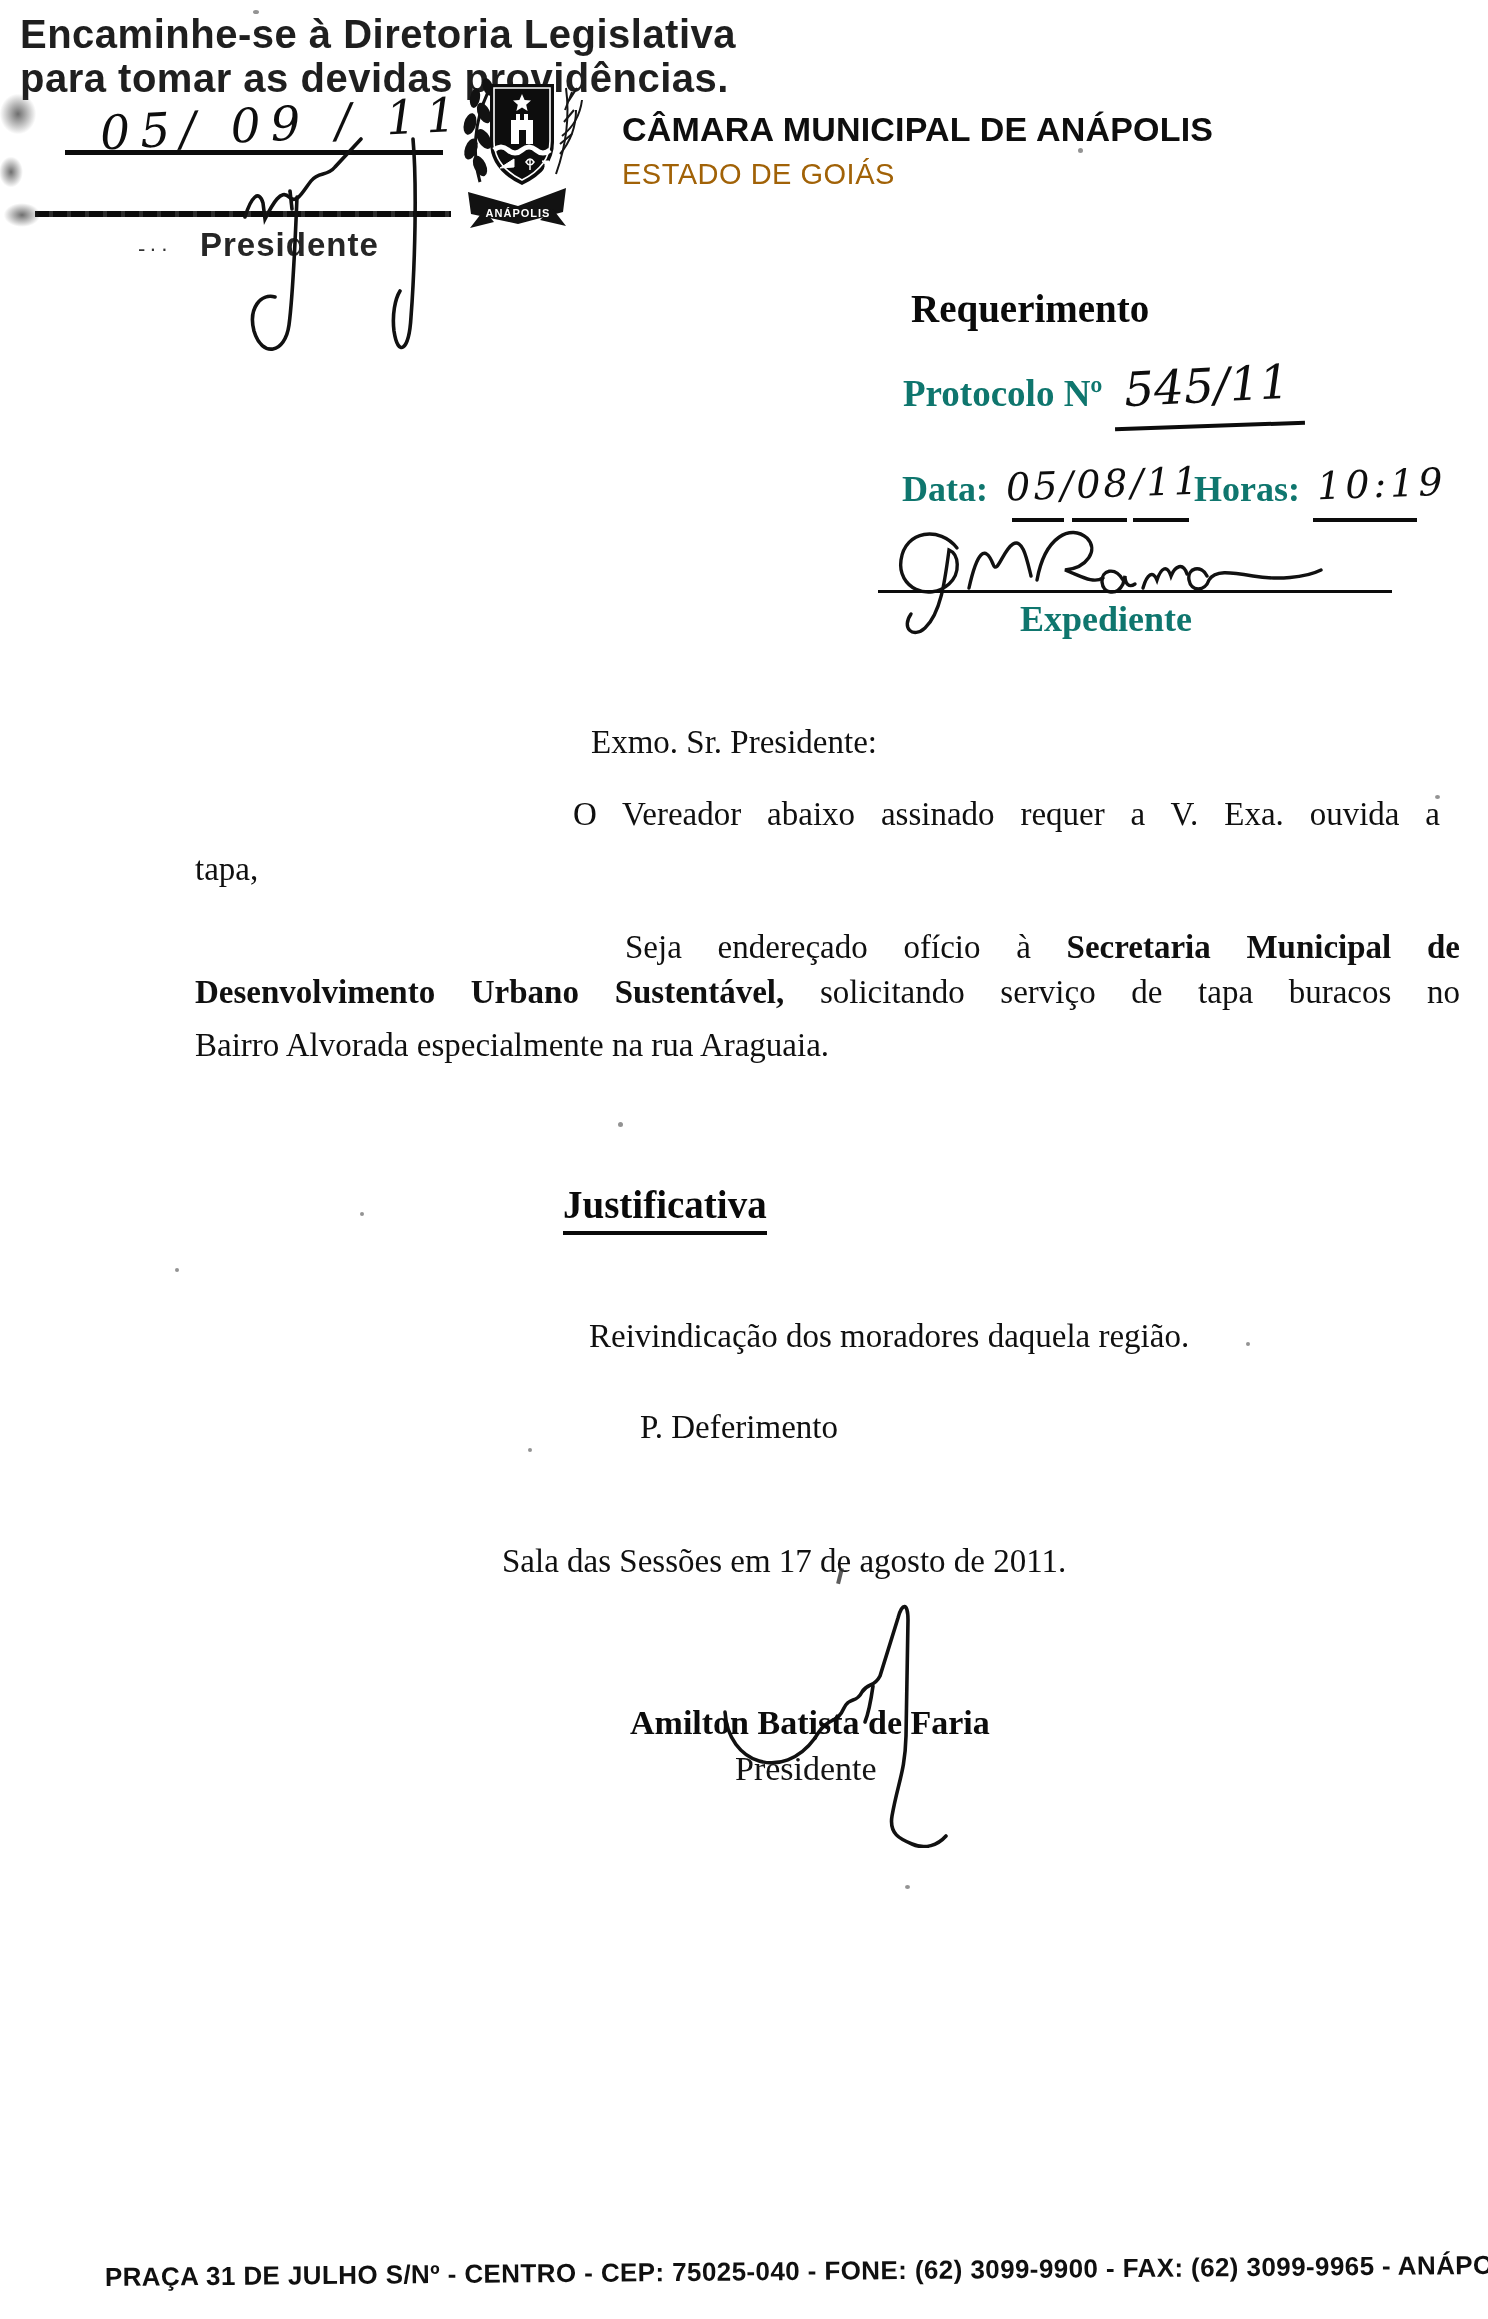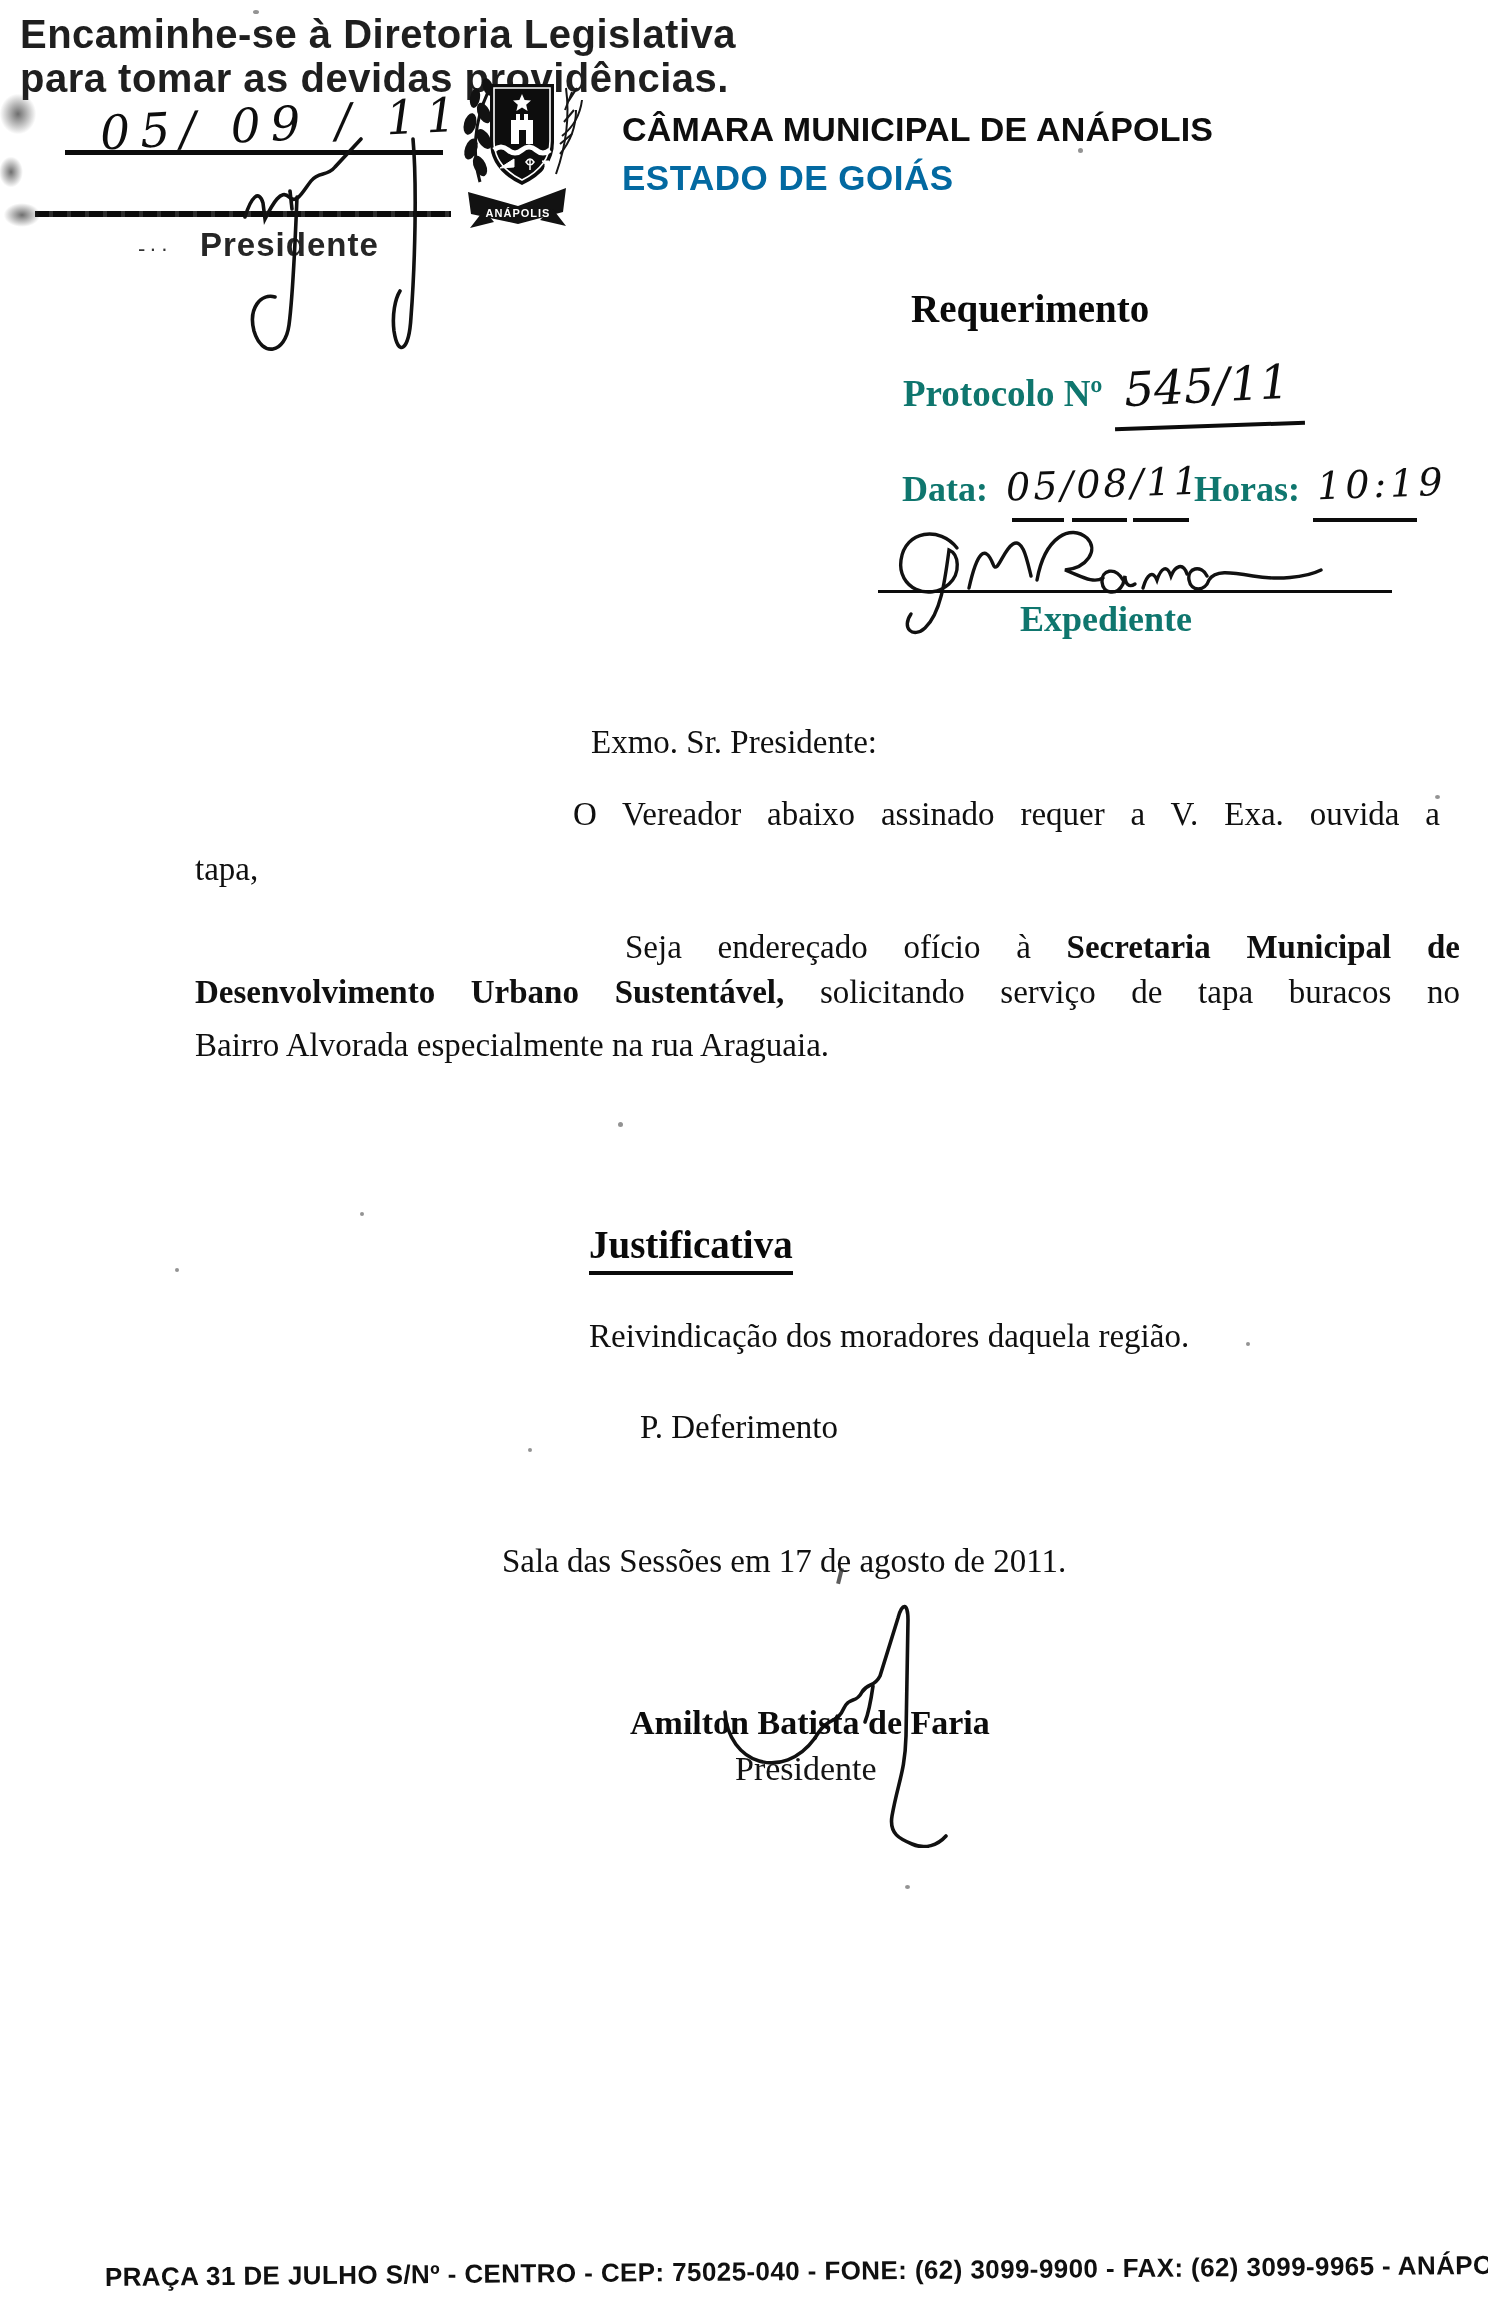--- a/index.html
+++ b/index.html
@@ -15,21 +15,21 @@
     white-space:nowrap;
   }
   .rule{background:#0c0c0c;}
   .grainy{background:repeating-linear-gradient(90deg,#0c0c0c 0 14px,#2e2e2e 14px 18px);}
   
   .stamp-line{font-size:40px;font-weight:700;color:#1f1f1f;letter-spacing:.5px;white-space:nowrap;}
   .stamp-role{font-size:33px;font-weight:700;color:#262626;letter-spacing:1px;}
   .smudge{background:radial-gradient(closest-side,#4a4a4a,transparent 70%);opacity:.8;}
   
   .org-name{font-size:34px;font-weight:700;letter-spacing:.2px;white-space:nowrap;color:#0e0e0e;}
-  .org-sub{font-size:35px;font-weight:700;letter-spacing:.5px;white-space:nowrap;color:#0369a1;}
+  .org-sub{font-size:29px;font-weight:400;letter-spacing:.5px;white-space:nowrap;color:#a16207;}
   
   .h-req{font-size:39px;font-weight:700;white-space:nowrap;color:#0a0a0a;}
   .lbl{font-size:37px;font-weight:700;white-space:nowrap;color:#0f766e;}
   .hand-lg{font-size:47px;transform:rotate(-3deg);}
   .hand-md{font-size:38px;transform:rotate(-2deg);}
   
   .body-text{font-size:33px;color:#101010;white-space:nowrap;margin-top:12px;}
   .jline{font-size:33px;color:#101010;line-height:45px;text-align:justify;text-align-last:justify;}
   .jtitle{font-size:39px;font-weight:700;color:#0a0a0a;border-bottom:4px solid #0a0a0a;padding-bottom:4px;white-space:nowrap;}
   .sig-name{font-size:34px;font-weight:700;white-space:nowrap;color:#0c0c0c;}
@@ -145,21 +145,21 @@
 
 <div class="abs body-text" style="left:591px;top:712px;">Exmo. Sr. Presidente:</div>
 
 <div class="abs jline" style="left:195px;top:792px;width:1245px;padding-left:378px;box-sizing:border-box;">O Vereador abaixo assinado requer a V. Exa. ouvida a</div>
 <div class="abs body-text" style="left:195px;top:839px;">tapa,</div>
 
 <div class="abs jline" style="left:195px;top:925px;width:1265px;padding-left:430px;box-sizing:border-box;"><span>Seja endereçado ofício à</span> <b>Secretaria Municipal de</b></div>
 <div class="abs jline" style="left:195px;top:970px;width:1265px;"><b>Desenvolvimento Urbano Sustentável,</b> <span>solicitando serviço de tapa buracos no</span></div>
 <div class="abs body-text" style="left:195px;top:1015px;">Bairro Alvorada especialmente na rua Araguaia.</div>
 
-<div class="abs jtitle" style="left:589px;top:1182px;margin-top:40px;">Justificativa</div>
+<div class="abs jtitle" style="left:563px;top:1182px;">Justificativa</div>
 
 <div class="abs body-text" style="left:589px;top:1306px;">Reivindicação dos moradores daquela região.</div>
 
 <div class="abs body-text" style="left:640px;top:1397px;">P. Deferimento</div>
 
 <div class="abs body-text" style="left:502px;top:1531px;">Sala das Sessões em 17 de agosto de 2011.</div>
 <div class="abs" style="left:838px;top:1568px;width:4px;height:16px;background:#333;transform:rotate(14deg);opacity:.8;"></div>
 
 <svg class="abs" style="left:695px;top:1596px;" width="285" height="252" viewBox="0 0 285 252">
   <g fill="none" stroke="#111" stroke-width="3.6" stroke-linecap="round">

